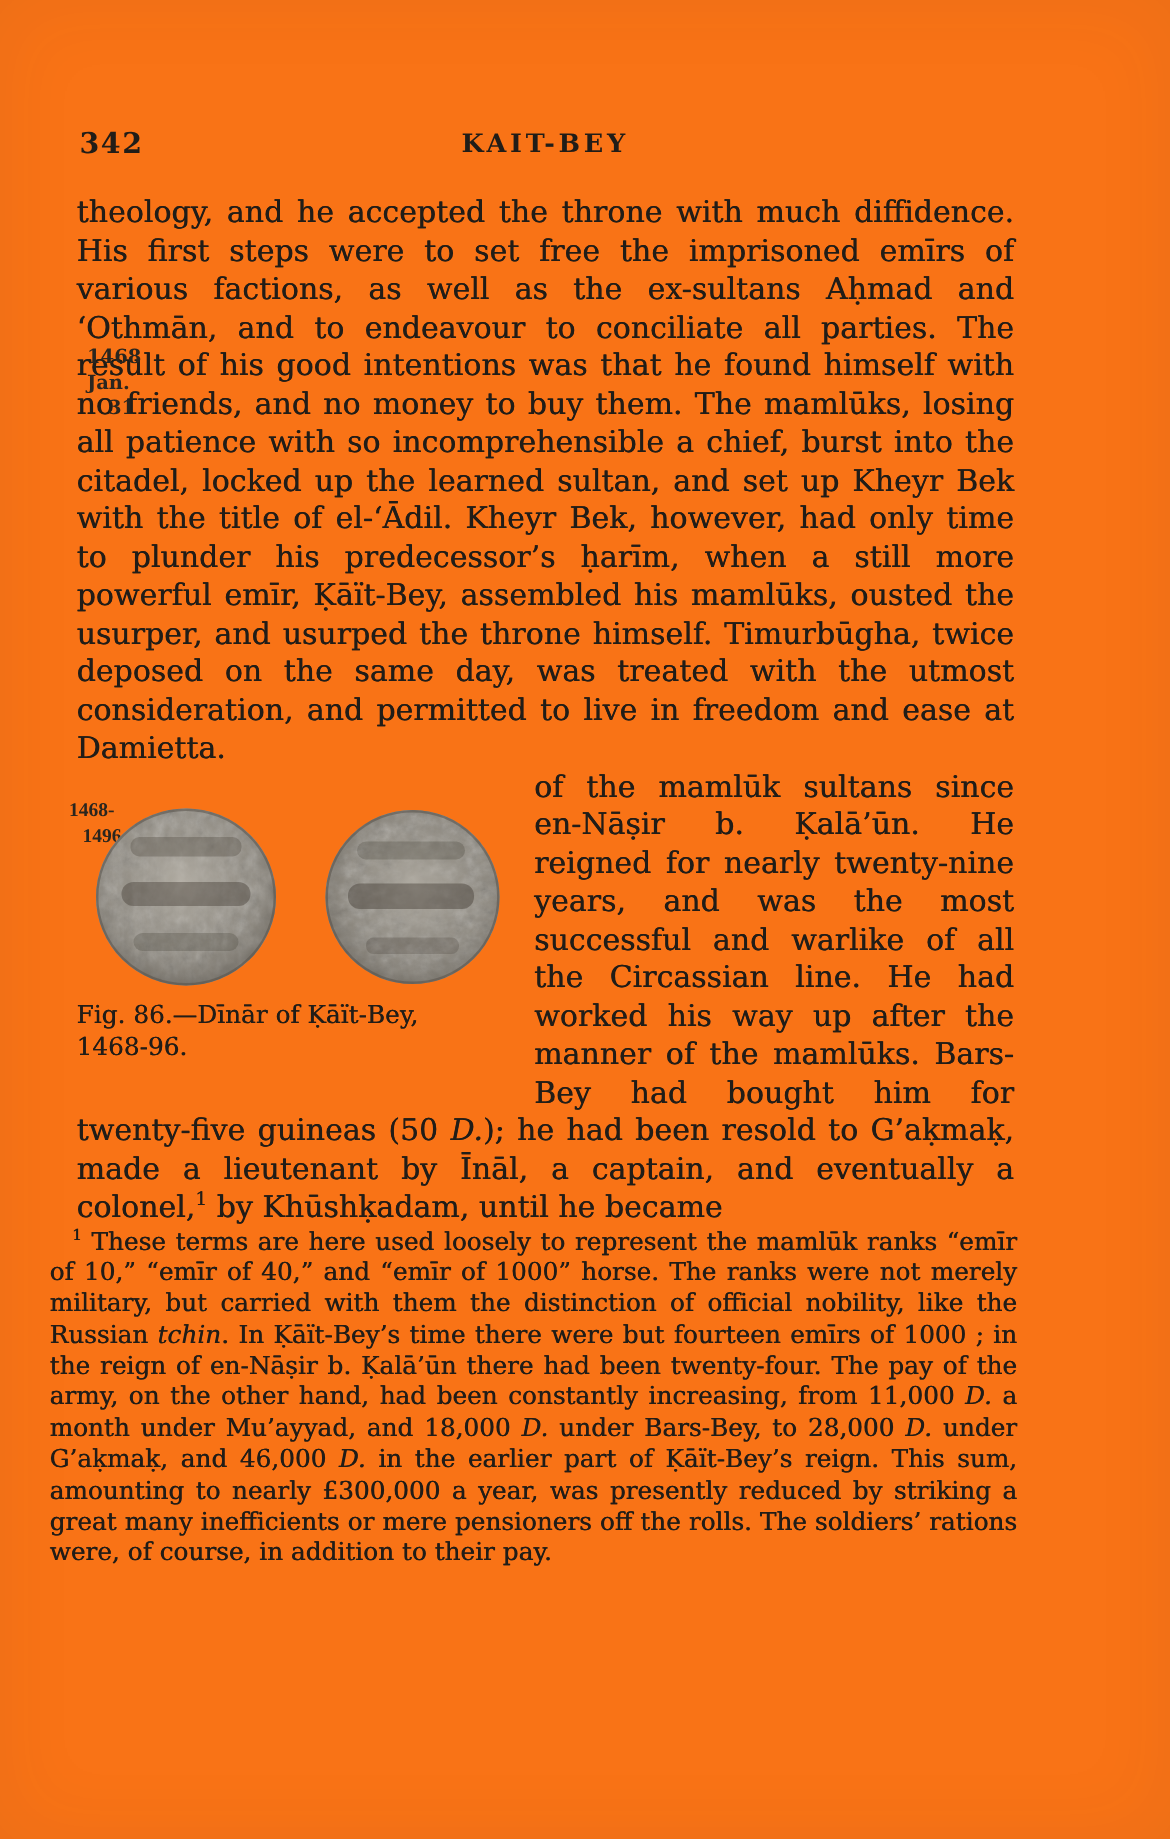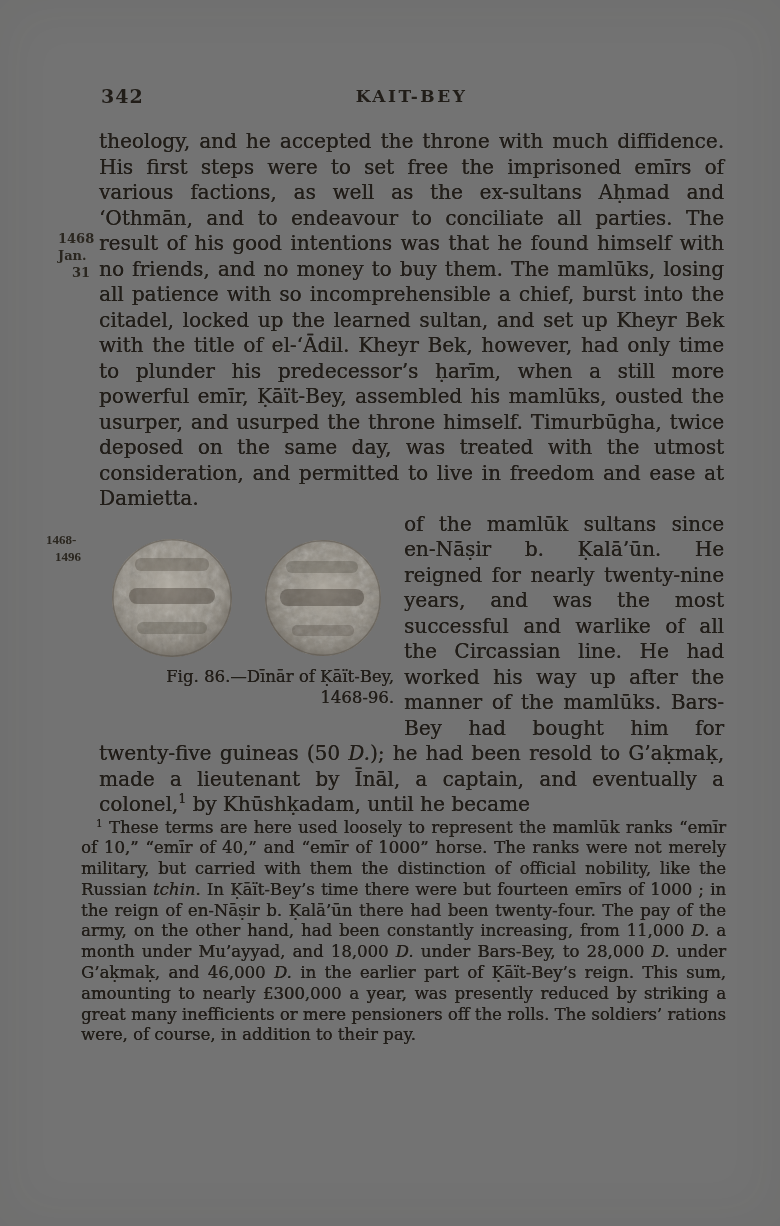--- a/index.html
+++ b/index.html
@@ -1,21 +1,21 @@
 <!DOCTYPE html>
 <html><head>
 <meta charset="utf-8">
 <style>
   html,body{margin:0;padding:0;background:#ffffff;}
   .page{
     position:relative;
     width:780px;height:1226px;
-    background:#737373;
+    background:#f97316;
     box-sizing:border-box;
-    padding:85px 60px 0 99px;
+    padding:85px 60px 0 51px;
     overflow:hidden;
     box-shadow:inset 0 0 55px rgba(60,55,45,0.07);
     font-family:"DejaVu Serif","Liberation Serif",serif;
     color:#211d18;
   }
   
   .running-head{position:relative;height:22px;margin-bottom:22px;width:625px;}
   .pageno{
     position:absolute;left:2px;top:0;
     font-size:19px;font-weight:bold;letter-spacing:1px;
@@ -50,21 +50,21 @@
   .coin-figure{
     float:left;
     width:295px;
     margin:0 10px 14px 0;
     padding-top:24px;
     box-sizing:border-box;
   }
   .coins{display:flex;justify-content:center;align-items:center;gap:27px;}
   .coin{display:block;}
   .coin-caption{
-    text-align:right;
+    text-align:left;
     font-size:16.5px;line-height:21px;
     margin-top:6px;
     text-shadow:0.2px 0 0 currentColor;
   }
   
   .footnote{
     margin-left:-18px;
     width:645px;
   }
   .footnote p{

